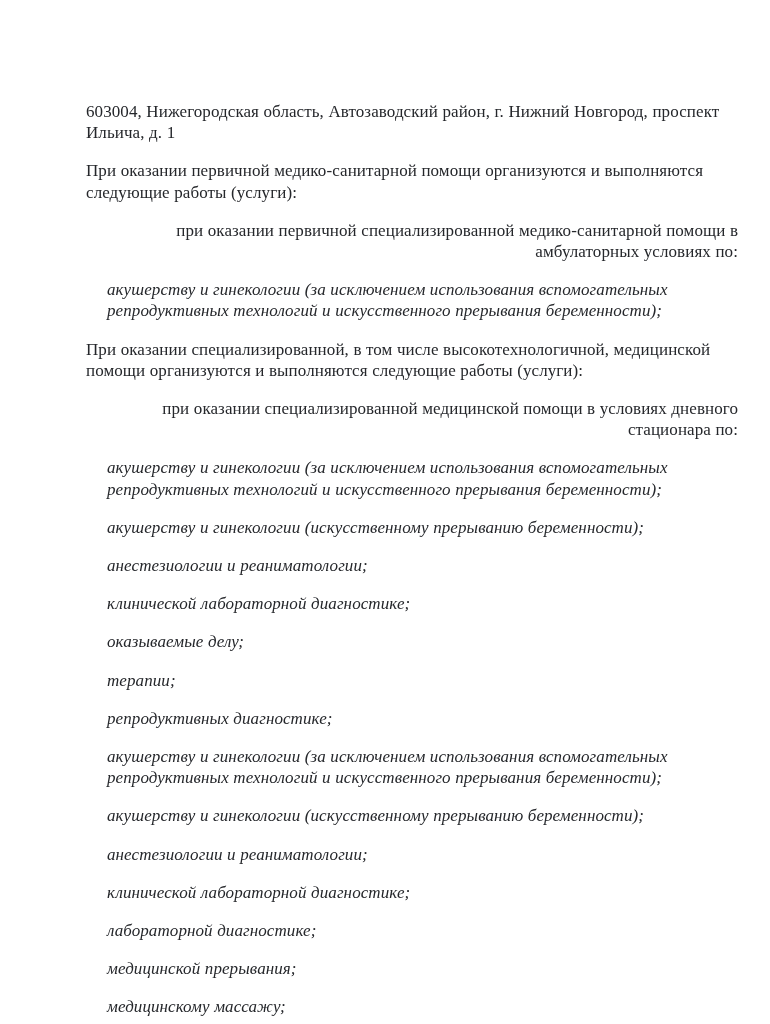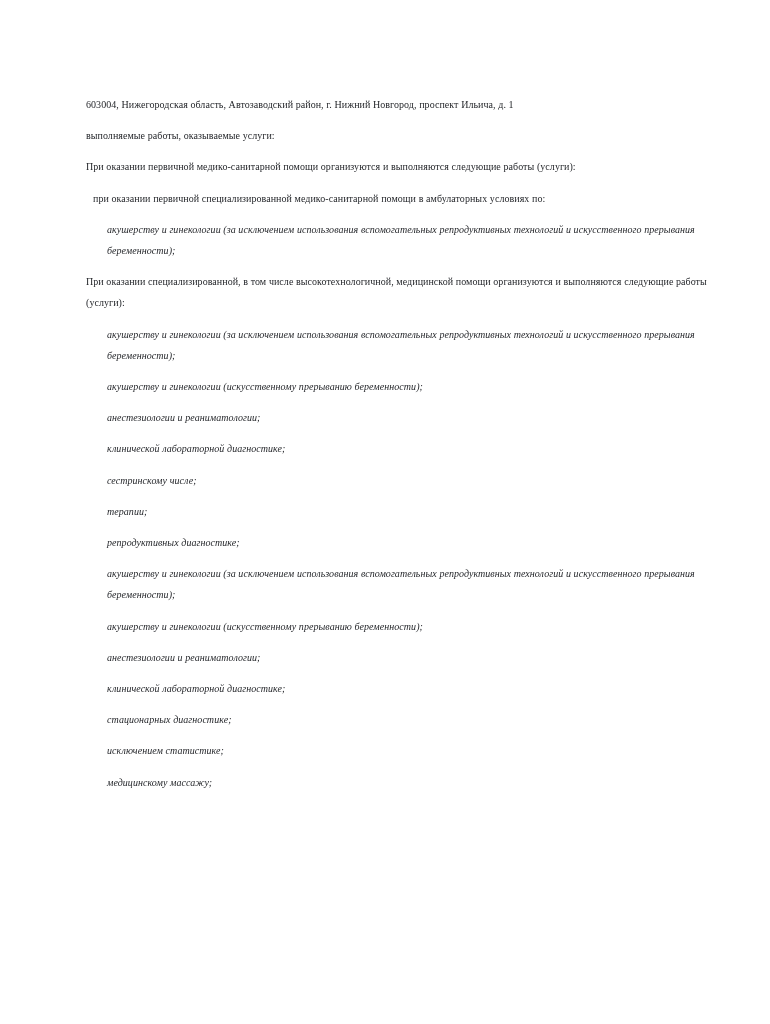--- a/index.html
+++ b/index.html
@@ -20,51 +20,51 @@
     height: 1024px;
     background: #ffffff;
   }
   #doc-body {
     position: absolute;
     left: 86px;
     top: 84px;
     width: 652px;
   }
   .ln {
-    font-size: 10px;
+    font-size: 17px;
     line-height: 21.2px;
     letter-spacing: 0.005em;
     white-space: pre-wrap;
     text-align: left;
     word-spacing: 0.01em;
   }
   
   .i0 { padding-left: 0px; }
-  .i1 { padding-left: 7px; }
+  .i1 { padding-left: 7px; text-align: right; }
   .i2 { padding-left: 21px; font-style: italic; }
 </style>
 </head>
 <body style="color: rgb(37, 39, 43);">
 
 <div id="page" style="background: rgb(255, 255, 255);">
   <div id="doc-body">
       <p class="ln i0">603004, Нижегородская область, Автозаводский район, г. Нижний Новгород, проспект Ильича, д. 1</p>
-      <p class="ln i0">выполняемые работы, оказываемые услуги:</p>
       <p class="ln i0">При оказании первичной медико-санитарной помощи организуются и выполняются следующие работы (услуги):</p>
       <p class="ln i1">при оказании первичной специализированной медико-санитарной помощи в амбулаторных условиях по:</p>
       <p class="ln i2">акушерству и гинекологии (за исключением использования вспомогательных репродуктивных технологий и искусственного прерывания беременности);</p>
       <p class="ln i0">При оказании специализированной, в том числе высокотехнологичной, медицинской помощи организуются и выполняются следующие работы (услуги):</p>
+      <p class="ln i1">при оказании специализированной медицинской помощи в условиях дневного стационара по:</p>
       <p class="ln i2">акушерству и гинекологии (за исключением использования вспомогательных репродуктивных технологий и искусственного прерывания беременности);</p>
       <p class="ln i2">акушерству и гинекологии (искусственному прерыванию беременности);</p>
       <p class="ln i2">анестезиологии и реаниматологии;</p>
       <p class="ln i2">клинической лабораторной диагностике;</p>
-      <p class="ln i2">сестринскому числе;</p>
+      <p class="ln i2">оказываемые делу;</p>
       <p class="ln i2">терапии;</p>
       <p class="ln i2">репродуктивных диагностике;</p>
       <p class="ln i2">акушерству и гинекологии (за исключением использования вспомогательных репродуктивных технологий и искусственного прерывания беременности);</p>
       <p class="ln i2">акушерству и гинекологии (искусственному прерыванию беременности);</p>
       <p class="ln i2">анестезиологии и реаниматологии;</p>
       <p class="ln i2">клинической лабораторной диагностике;</p>
-      <p class="ln i2">стационарных диагностике;</p>
-      <p class="ln i2">исключением статистике;</p>
+      <p class="ln i2">лабораторной диагностике;</p>
+      <p class="ln i2">медицинской прерывания;</p>
       <p class="ln i2">медицинскому массажу;</p>
     </div>
 </div>
 
 </body></html>

